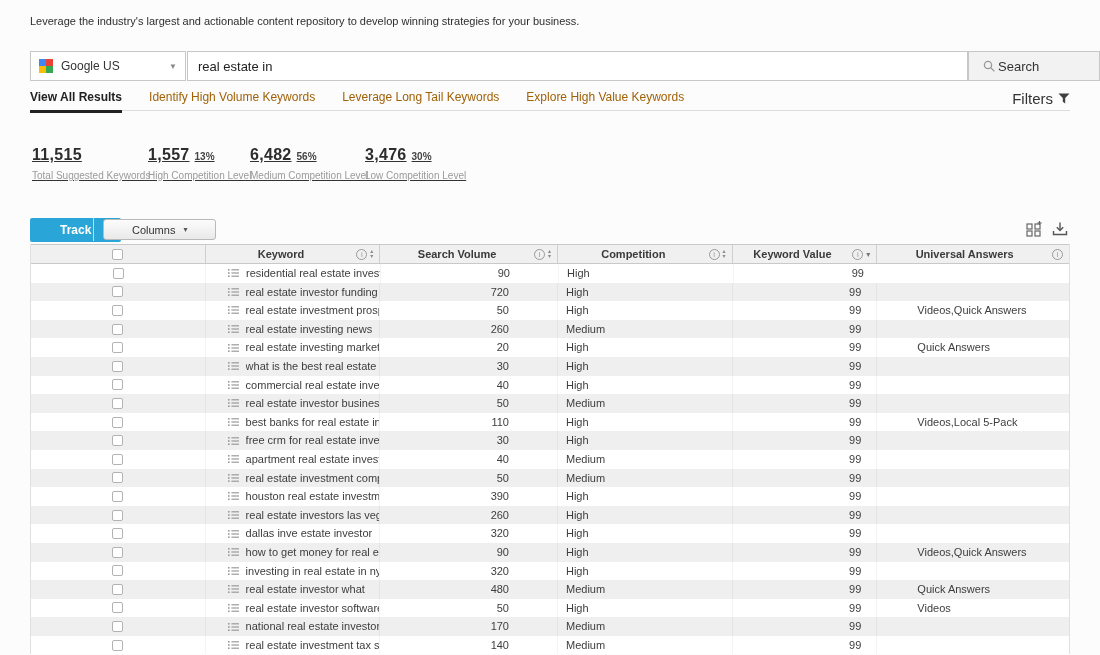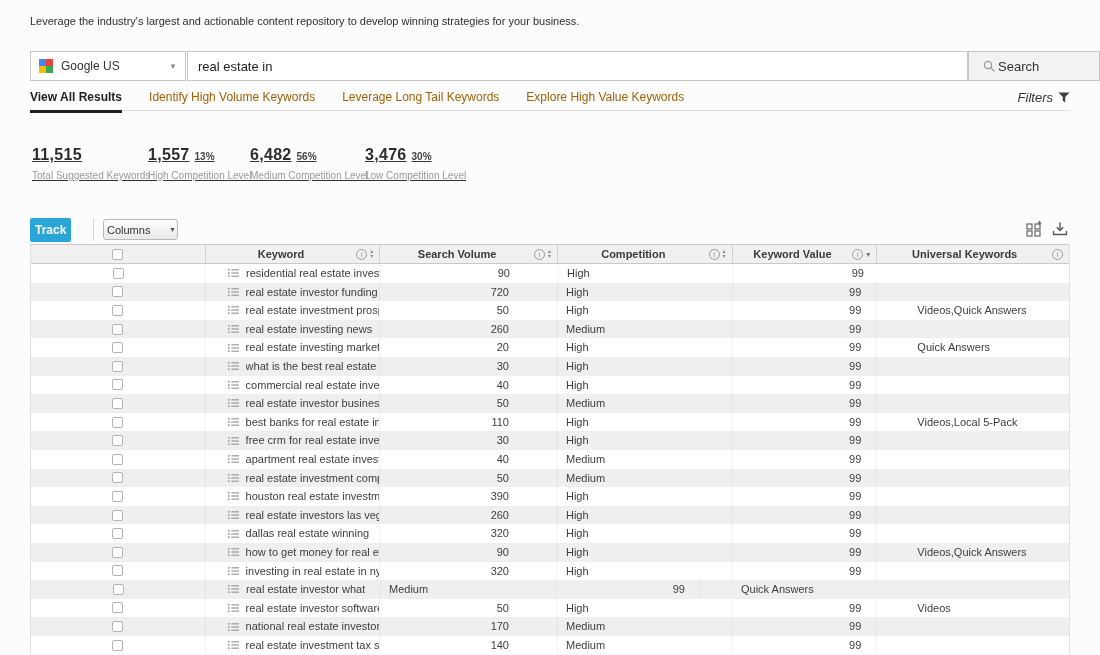--- a/index.html
+++ b/index.html
@@ -22,39 +22,39 @@
     background:#fff; padding:0 10px; font-size:13px; color:#222; font-family:"Liberation Sans", sans-serif; outline:none; }
   .search-btn { position:absolute; left:938px; top:0; width:132px; height:30px; background:#f2f2f2;
     border:1px solid #c7c7c7; display:flex; align-items:center; justify-content:flex-start; padding-left:14px; gap:2px; cursor:pointer; }
   .search-btn span { font-size:13px; color:#333; }
 
   
   .tabs-row { position:absolute; left:30px; top:90px; width:1040px; height:21px; border-bottom:1px solid #dcdcdc; display:flex; align-items:flex-start; }
   .tab { font-size:12px; color:#a16207; margin-right:27px; padding-bottom:6px; cursor:pointer; white-space:nowrap; }
   .tab.active { color:#222; font-weight:bold; border-bottom:3px solid #222; }
   .filters { margin-left:auto; display:flex; align-items:center; gap:5px; cursor:pointer; }
-  .filters span { font-size:13px; color:#333;font-style:italic; }
+  .filters span { font-size:15px; color:#333; }
 
   
   .stats { position:absolute; left:0; top:142px; width:1100px; height:60px; }
   .stat { position:absolute; top:4px;text-decoration:underline; }
   .stat .num-line { display:flex; align-items:baseline; gap:5px; }
   .stat .num { font-size:16px; font-weight:bold; color:#2d2d2d; letter-spacing:0.3px; }
   .stat .pct { font-size:10px; color:#444; font-weight:bold; }
   .stat .lbl { font-size:10px; color:#9a9a9a; margin-top:6px; }
   .stat.s1 { left:32px; } .stat.s2 { left:148px; } .stat.s3 { left:250px; } .stat.s4 { left:365px; }
 
   
   .toolbar { position:absolute; left:30px; top:218px; width:1040px; height:24px; }
-  .track-btn { position:absolute; left:0; top:0; height:24px; padding:0 5px; background:#2aa5d8; color:#fff;
+  .track-btn { position:absolute; left:0; top:0; height:24px; padding:0 30px; background:#2aa5d8; color:#fff;
     font-size:12px; font-weight:bold; border:none; border-radius:2px; cursor:pointer; font-family:"Liberation Sans", sans-serif; }
   .tb-divider { position:absolute; left:63px; top:0; width:1px; height:23px; background:#d5d5d5; }
-  .columns-btn { position:absolute; left:73px; top:1px; height:21px; padding:0 3px; font-size:11px; color:#333;
+  .columns-btn { position:absolute; left:73px; top:1px; height:21px; padding:0 28px; font-size:11px; color:#333;
     background:linear-gradient(#fcfcfc,#e9e9e9); border:1px solid #b9b9b9; border-radius:3px; cursor:pointer;
-    display:flex; align-items:center; gap:20px; font-family:"Liberation Sans", sans-serif; }
+    display:flex; align-items:center; gap:8px; font-family:"Liberation Sans", sans-serif; }
   .columns-btn .caret { font-size:8px; color:#555; }
   .tb-icons { position:absolute; right:2px; top:3px; display:flex; gap:10px; }
   .tb-icons .ic { cursor:pointer; }
 
   
   .table { position:absolute; left:30px; top:244px; width:1040px; border-left:1px solid #e0e0e0; border-right:1px solid #e0e0e0; }
   .thead { display:flex; height:20px; background:#f0f0f0; border-top:1px solid #c9c9c9; border-bottom:1px solid #c9c9c9; }
   .th { display:flex; align-items:center; border-right:1px solid #cfcfcf; position:relative; }
   .th:last-child { border-right:none; }
   .th-label { flex:1; text-align:center; font-size:11px; font-weight:bold; color:#3a3a3a; }
@@ -213,21 +213,21 @@
         </span>
       </div>
       <div class="th c5">
         <span class="th-label">Keyword Value</span>
         <span class="th-icons">
           <span class="info-icon">i</span>
           <span class="sort-single">▾</span>
         </span>
       </div>
       <div class="th c6">
-        <span class="th-label">Universal Keywords</span>
+        <span class="th-label">Universal Answers</span>
         <span class="th-icons">
           <span class="info-icon">i</span>
         </span>
       </div>
     </div>
     <div class="tbody">
   <div class="tr">
     <div class="td c1">
       <input type="checkbox" class="cb" style="">
     </div>
@@ -526,21 +526,21 @@
     </div>
     <div class="td c2">
       <svg class="list-icon" width="11" height="10" viewBox="0 0 11 10">
         <rect x="0" y="1" width="1.6" height="1.6" fill="#9a9a9a"></rect>
               <line x1="3.4" y1="1.8" x2="11" y2="1.8" stroke="#9a9a9a" stroke-width="1.2"></line>
         <rect x="0" y="4.2" width="1.6" height="1.6" fill="#9a9a9a"></rect>
               <line x1="3.4" y1="5" x2="11" y2="5" stroke="#9a9a9a" stroke-width="1.2"></line>
         <rect x="0" y="7.4" width="1.6" height="1.6" fill="#9a9a9a"></rect>
               <line x1="3.4" y1="8.2" x2="11" y2="8.2" stroke="#9a9a9a" stroke-width="1.2"></line>
       </svg>
-      <span class="kw">dallas real estate winning</span>
+      <span class="kw">dallas inve estate investor</span>
     </div>
     <div class="td c3">320</div>
     <div class="td c4">High</div>
     <div class="td c5">99</div>
     <div class="td c6"></div>
   </div>
 
   <div class="tr">
     <div class="td c1">
       <input type="checkbox" class="cb" style="">
@@ -591,20 +591,21 @@
       <svg class="list-icon" width="11" height="10" viewBox="0 0 11 10">
         <rect x="0" y="1" width="1.6" height="1.6" fill="#9a9a9a"></rect>
               <line x1="3.4" y1="1.8" x2="11" y2="1.8" stroke="#9a9a9a" stroke-width="1.2"></line>
         <rect x="0" y="4.2" width="1.6" height="1.6" fill="#9a9a9a"></rect>
               <line x1="3.4" y1="5" x2="11" y2="5" stroke="#9a9a9a" stroke-width="1.2"></line>
         <rect x="0" y="7.4" width="1.6" height="1.6" fill="#9a9a9a"></rect>
               <line x1="3.4" y1="8.2" x2="11" y2="8.2" stroke="#9a9a9a" stroke-width="1.2"></line>
       </svg>
       <span class="kw">real estate investor what</span>
     </div>
+    <div class="td c3">480</div>
     <div class="td c4">Medium</div>
     <div class="td c5">99</div>
     <div class="td c6">Quick Answers</div>
   </div>
 
   <div class="tr">
     <div class="td c1">
       <input type="checkbox" class="cb" style="">
     </div>
     <div class="td c2">

